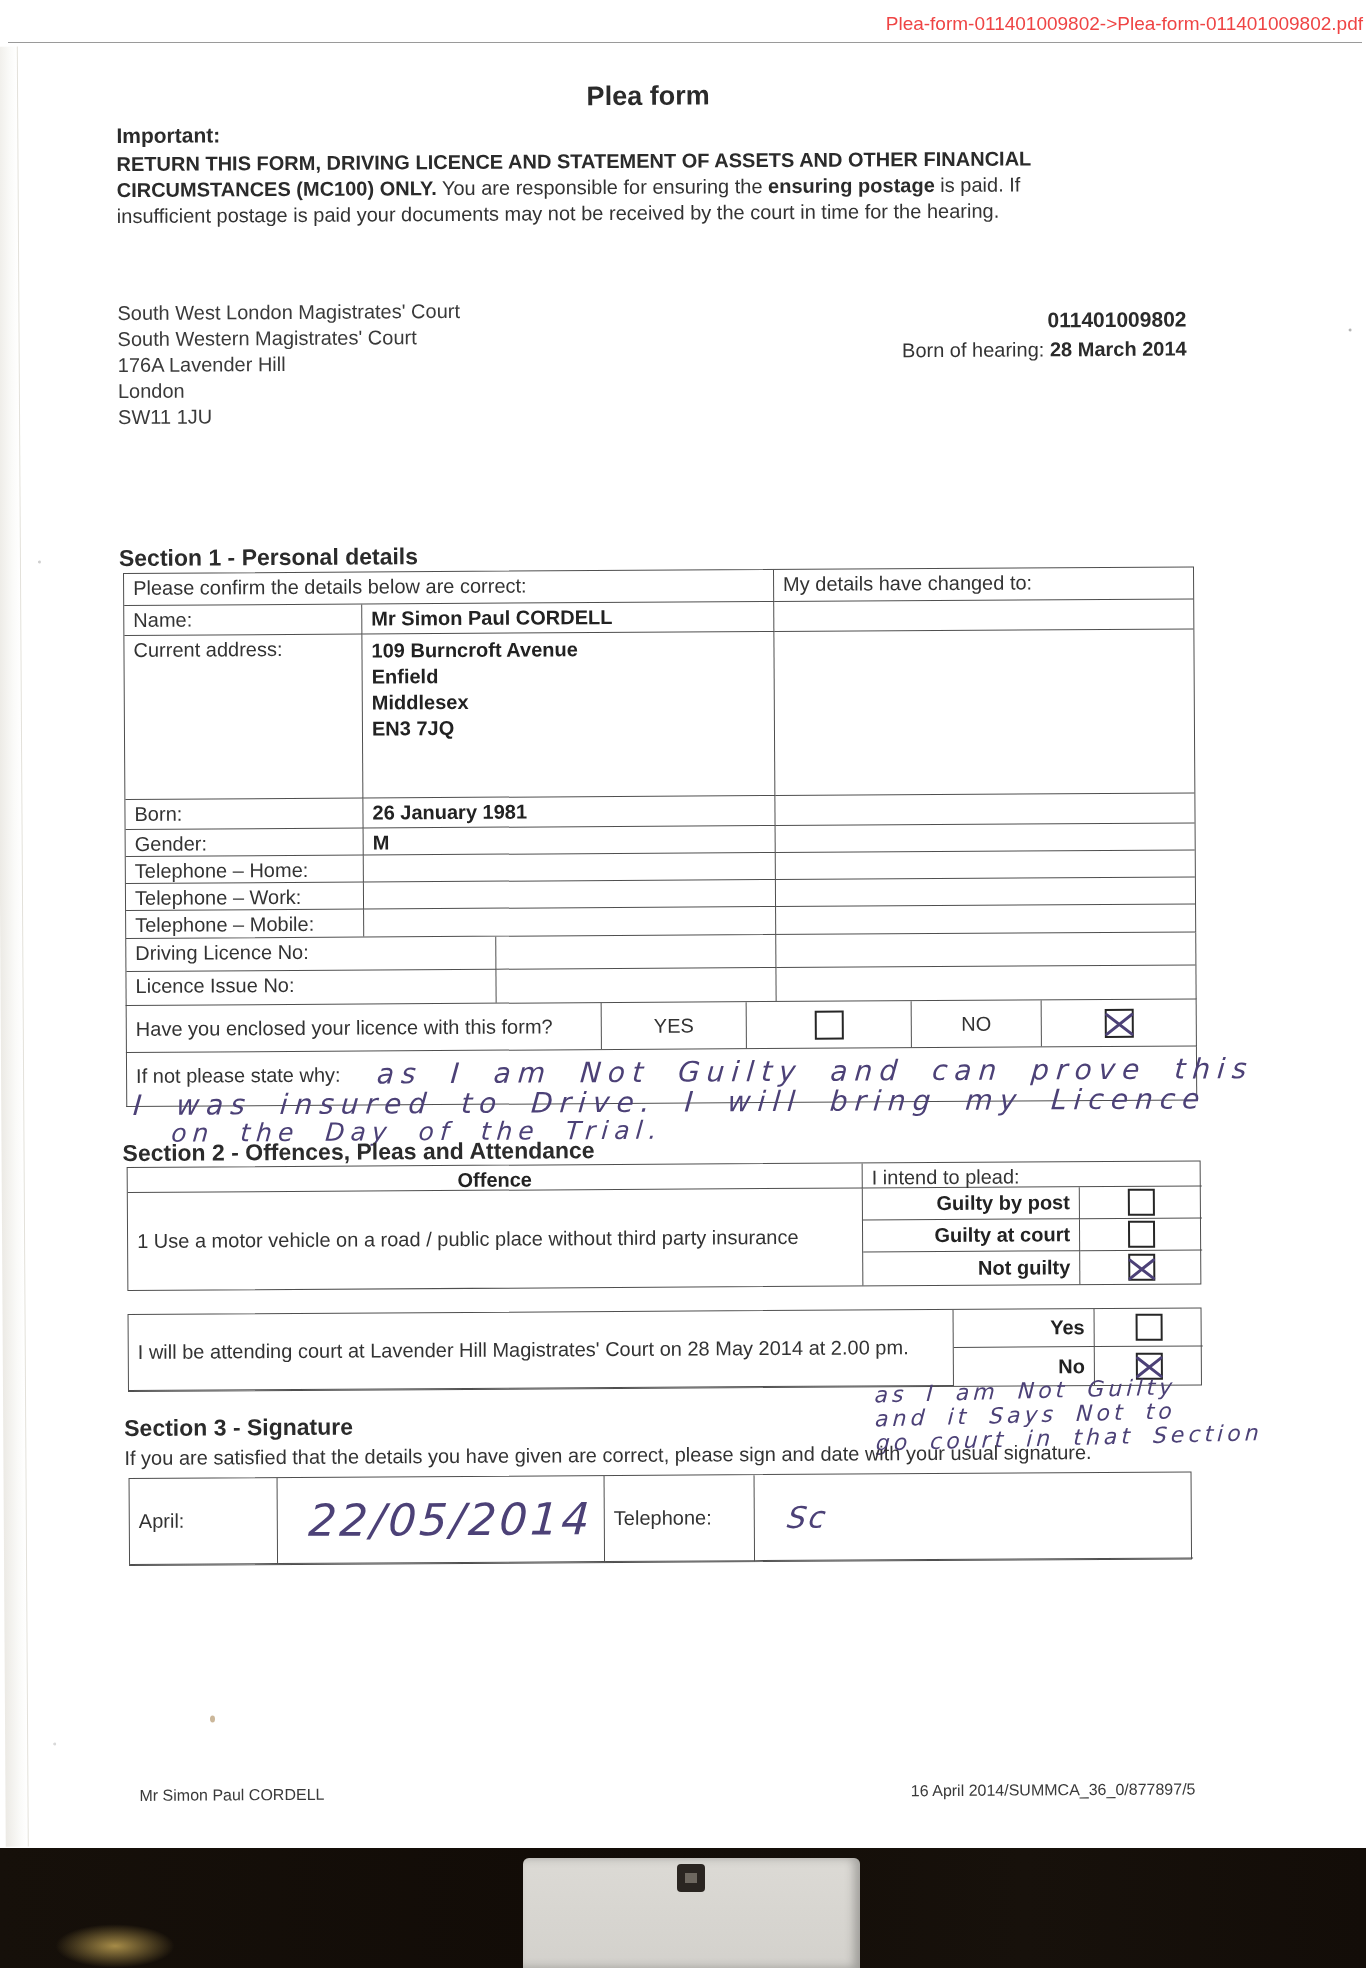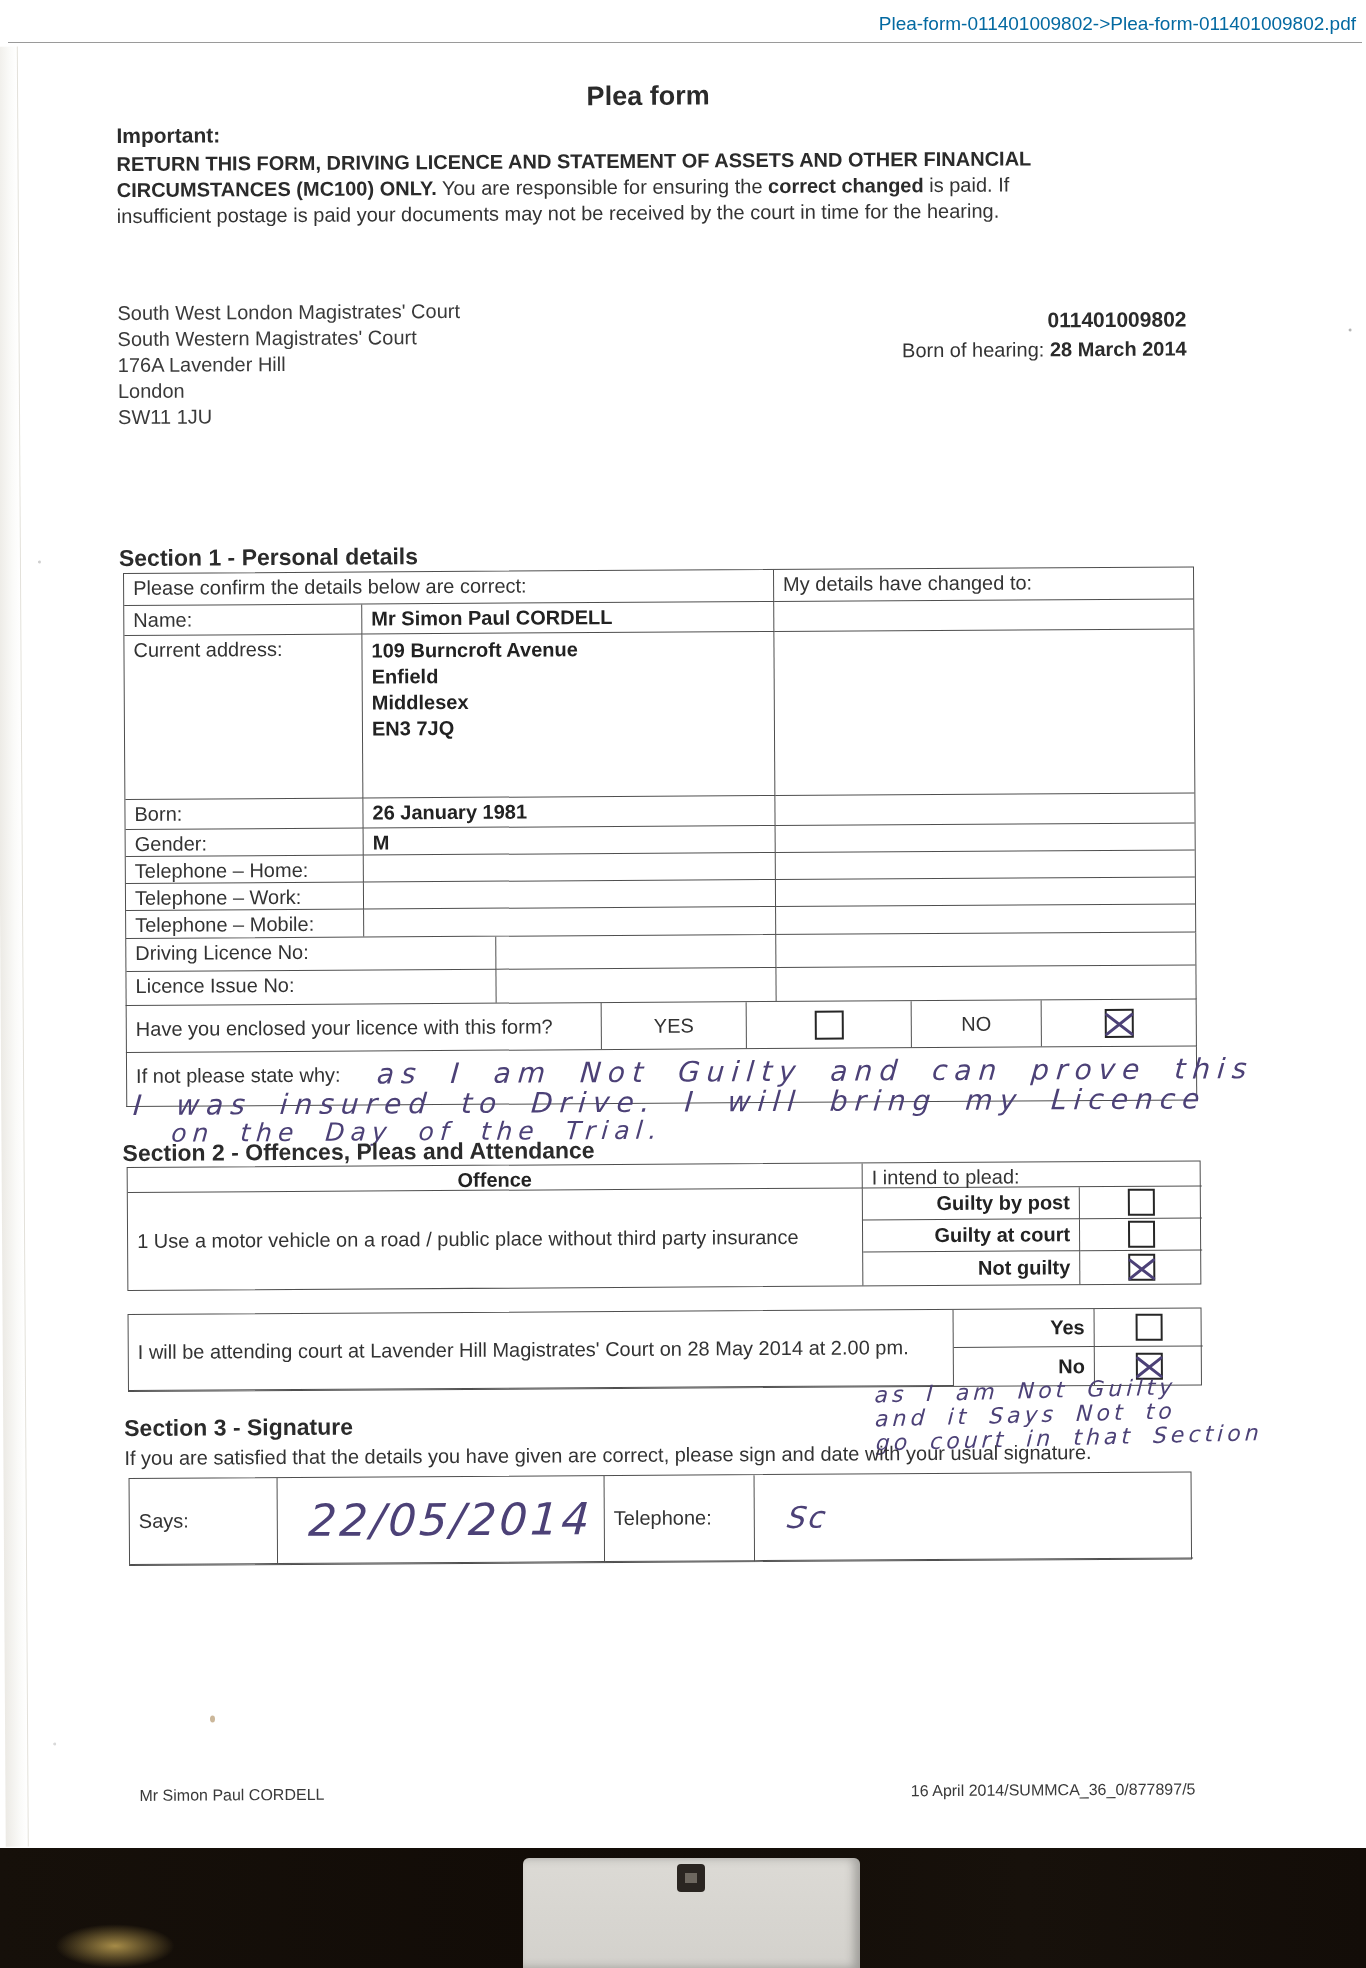--- a/index.html
+++ b/index.html
@@ -1,20 +1,20 @@
 <!DOCTYPE html>
 <html><head>
 <meta charset="utf-8">
 <style>
   html,body{margin:0;padding:0;background:#ffffff;}
   body{width:1366px;height:1968px;position:relative;overflow:hidden;
        font-family:"Liberation Sans","DejaVu Sans",sans-serif;color:#333;}
 
   
-  #pdf-filename{position:absolute;top:13px;right:10px;font-size:19px;color:#0369a1;}
+  #pdf-filename{position:absolute;top:13px;right:3px;font-size:19px;color:#ef4444;}
   #pdf-divider{position:absolute;top:42px;left:8px;right:4px;height:0;border-top:1px solid #9a9a9a;}
 
   
   #form{position:absolute;left:0;top:0;width:1366px;height:1968px;
         transform:rotate(-0.35deg);transform-origin:120px 900px;}
   #left-edge{position:absolute;left:0;top:46px;width:22px;height:1800px;
         background:linear-gradient(to right,#eceae5,#fafaf8 65%,#ffffff);border-right:1px solid #e3e1da;}
 
   #title{position:absolute;top:84px;left:0;width:1306px;text-align:center;
          font-size:27px;font-weight:bold;color:#2b2b2b;}
@@ -111,21 +111,21 @@
 <div id="pdf-filename">Plea-form-011401009802-&gt;Plea-form-011401009802.pdf</div>
 <div id="pdf-divider"></div>
 
 <div id="form">
   <div id="left-edge"></div>
 
   <div id="title">Plea form</div>
 
   <div id="important">
     <div class="imp-head">Important:</div>
-    <p><span class="b">RETURN THIS FORM, DRIVING LICENCE AND STATEMENT OF ASSETS AND OTHER FINANCIAL CIRCUMSTANCES (MC100) ONLY.</span><span> You are responsible for ensuring the </span><span class="b">correct changed</span><span> is paid. If insufficient postage is paid your documents may not be received by the court in time for the hearing.</span></p>
+    <p><span class="b">RETURN THIS FORM, DRIVING LICENCE AND STATEMENT OF ASSETS AND OTHER FINANCIAL CIRCUMSTANCES (MC100) ONLY.</span><span> You are responsible for ensuring the </span><span class="b">ensuring postage</span><span> is paid. If insufficient postage is paid your documents may not be received by the court in time for the hearing.</span></p>
   </div>
 
   <div id="court-address">
     <div>South West London Magistrates' Court</div>
     <div>South Western Magistrates' Court</div>
     <div>176A Lavender Hill</div>
     <div>London</div>
     <div>SW11 1JU</div>
   </div>
 
@@ -244,21 +244,21 @@
   <div id="s2-hw">
     <span class="hw hw-b">as I am Not Guilty</span>
     <span class="hw hw-b">and it Says Not to</span>
     <span class="hw hw-b">go court in that Section</span>
   </div>
 
   <div class="sec-heading" style="top:1415px;">Section 3 - Signature</div>
   <div id="s3-instruction">If you are satisfied that the details you have given are correct, please sign and date with your usual signature.</div>
 
   <div id="sig-table" class="tbl">
-    <div class="cell vmid">Says:</div>
+    <div class="cell vmid">April:</div>
     <div class="cell vmid">
       <span id="sig-date-value">22/05/2014</span>
     </div>
     <div class="cell vmid">Telephone:</div>
     <div class="cell vmid nbr">
       <span id="sig-sign-value">Sc</span>
     </div>
   </div>
 
   <div id="footer-left">Mr Simon Paul CORDELL</div>

